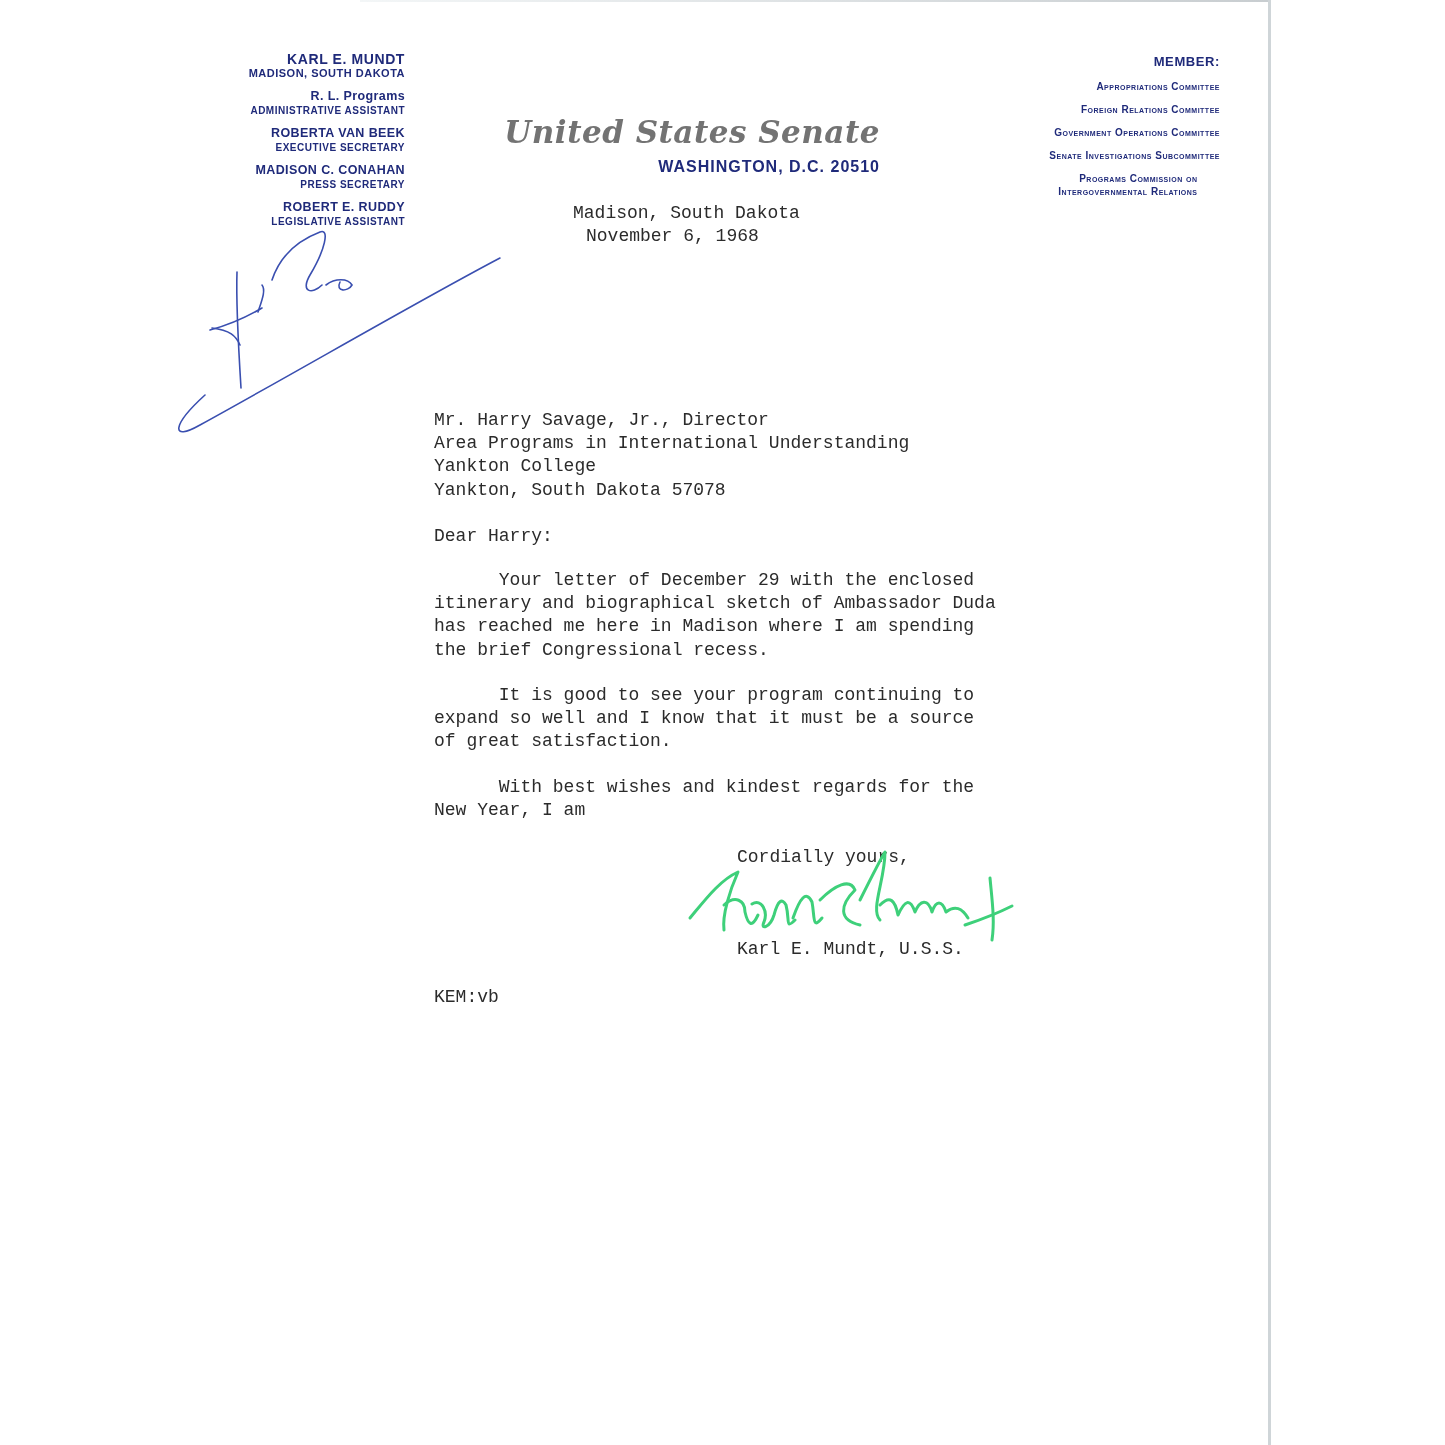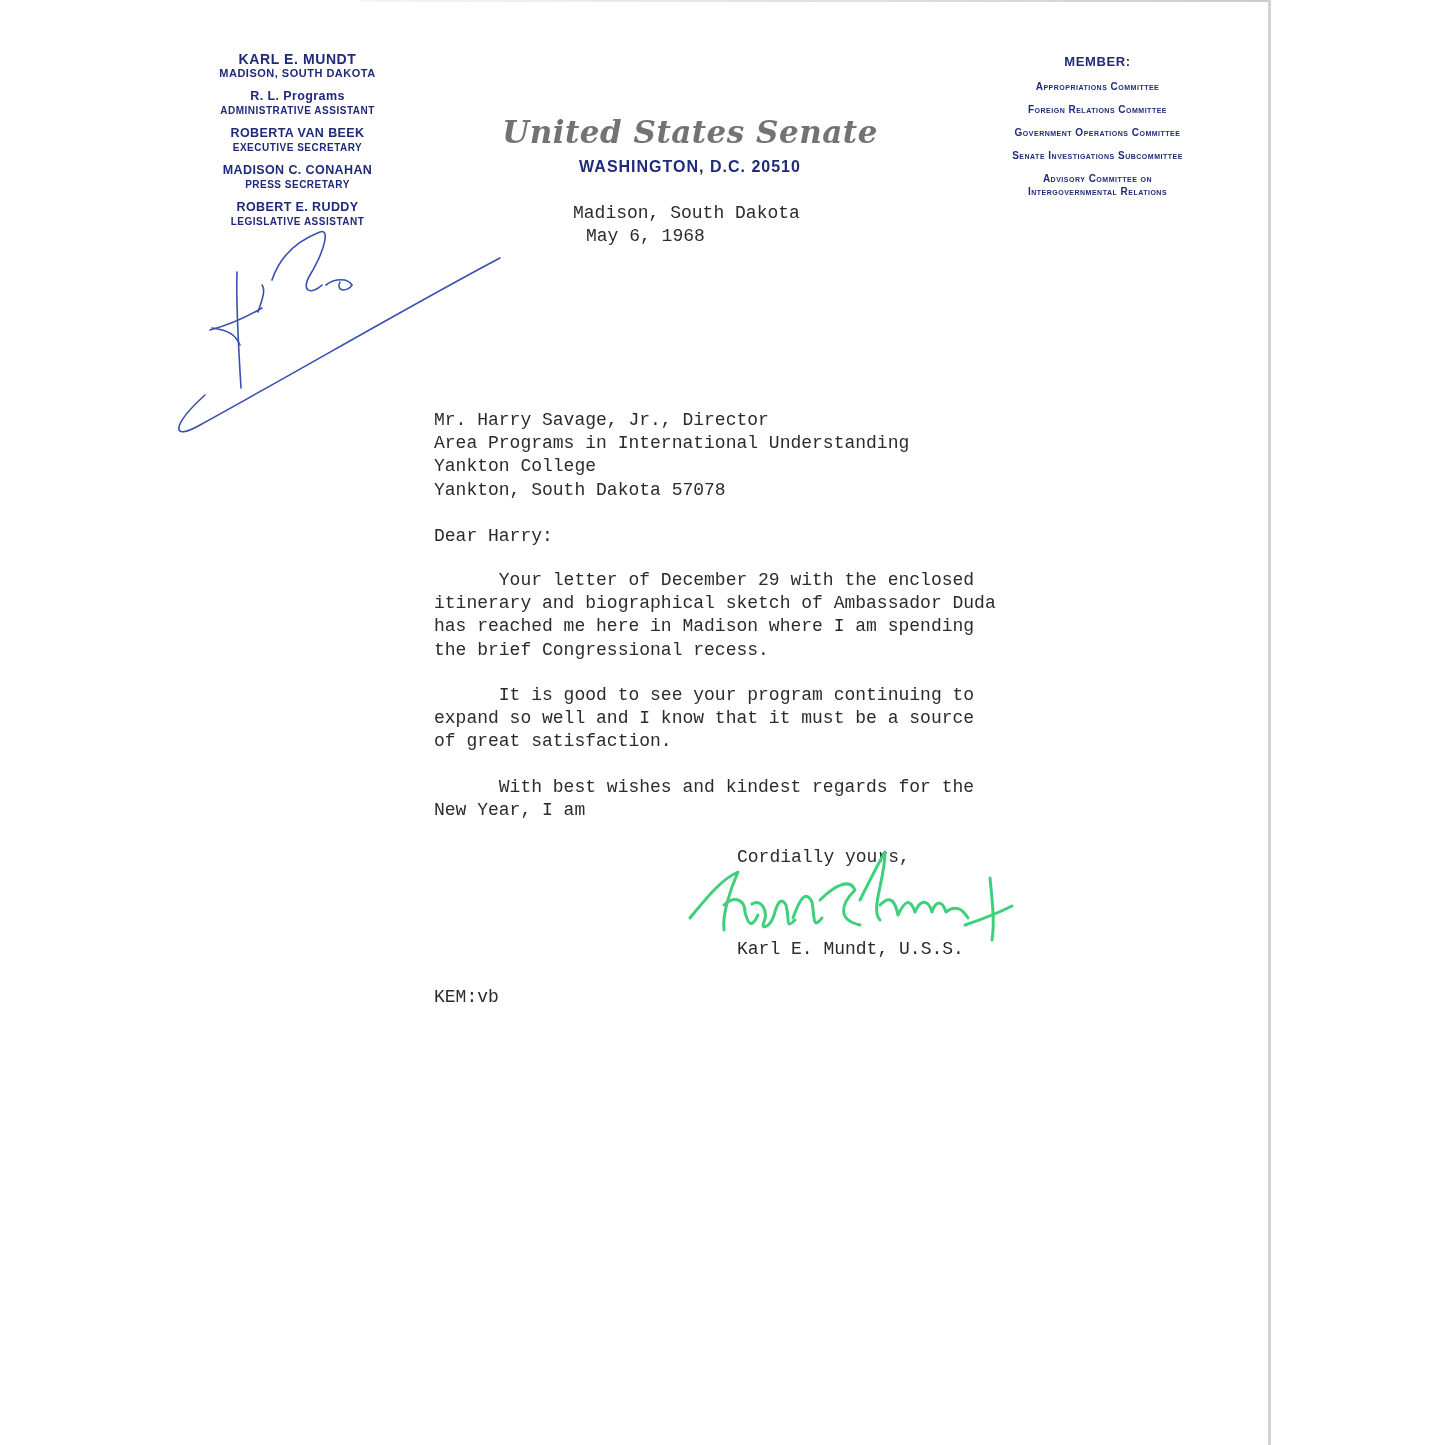--- a/index.html
+++ b/index.html
@@ -1,21 +1,21 @@
 <!DOCTYPE html>
 <html><head>
   <meta charset="utf-8">
   <style>
     html, body { margin: 0; padding: 0; background: #ffffff; }
     body { width: 1445px; height: 1445px; position: relative; overflow: hidden; }
     .page { position: absolute; left: 0; top: 0; width: 1270px; height: 1445px; background: #ffffff; }
     .page-edge { position: absolute; left: 1268px; top: 0; width: 3px; height: 1445px; background: #cfd5d8; }
     .top-edge { position: absolute; left: 360px; top: 0; width: 910px; height: 2px; background: linear-gradient(to right, #f3f6f7, #c8cdd0); }
 
-    .lh { color: #1f2a7a; font-family: "Liberation Sans", sans-serif; font-weight: bold; text-align: center; position: absolute; }
+    .lh { color: #1f2a7a; font-family: "Liberation Sans", sans-serif; font-weight: bold; text-align: right; position: absolute; }
     .staff { left: 190px; top: 52px; width: 215px; }
     .staff .name { font-size: 12.5px; letter-spacing: 0.4px; line-height: 15px; }
     .staff .name.big { font-size: 14px; letter-spacing: 0.6px; }
     .staff .role { font-size: 10px; letter-spacing: 0.5px; line-height: 13px; margin-bottom: 9px; }
 
     .center-head { left: 500px; top: 112px; width: 380px; }
     .senate-title { font-family: "DejaVu Serif", serif; font-size: 31px; font-weight: bold; color: #737373; letter-spacing: 0.5px; font-style: italic; line-height: 40px; }
     .dc { font-size: 16px; letter-spacing: 1px; margin-top: 6px; }
 
     .committees { left: 975px; top: 54px; width: 245px; }
@@ -59,24 +59,24 @@
     <div class="senate-title">United States Senate</div>
     <div class="dc">WASHINGTON, D.C.  20510</div>
   </div>
 
   <div class="lh committees">
     <div class="member">MEMBER:</div>
     <div class="c">Appropriations Committee</div>
     <div class="c">Foreign Relations Committee</div>
     <div class="c">Government Operations Committee</div>
     <div class="c">Senate Investigations Subcommittee</div>
-    <div class="c" style="width:200px;margin:0 auto;">Advisory Committee on Intergovernmental Relations</div>
+    <div class="c" style="width:200px;margin:0 auto;">Programs Commission on Intergovernmental Relations</div>
   </div>
 
-  <div class="type date-block"><div>Madison, South Dakota</div><div style="padding-left:13px;">May 6, 1968</div></div>
+  <div class="type date-block"><div>Madison, South Dakota</div><div style="padding-left:13px;">November 6, 1968</div></div>
 
   <div class="type addr"><div>Mr. Harry Savage, Jr., Director</div><div>Area Programs in International Understanding</div><div>Yankton College</div><div>Yankton, South Dakota 57078</div></div>
 
   <div class="type salutation">Dear Harry:</div>
   <div class="type p1">      Your letter of December 29 with the enclosed
 itinerary and biographical sketch of Ambassador Duda
 has reached me here in Madison where I am spending
 the brief Congressional recess.</div>
   <div class="type p2">      It is good to see your program continuing to
 expand so well and I know that it must be a source

